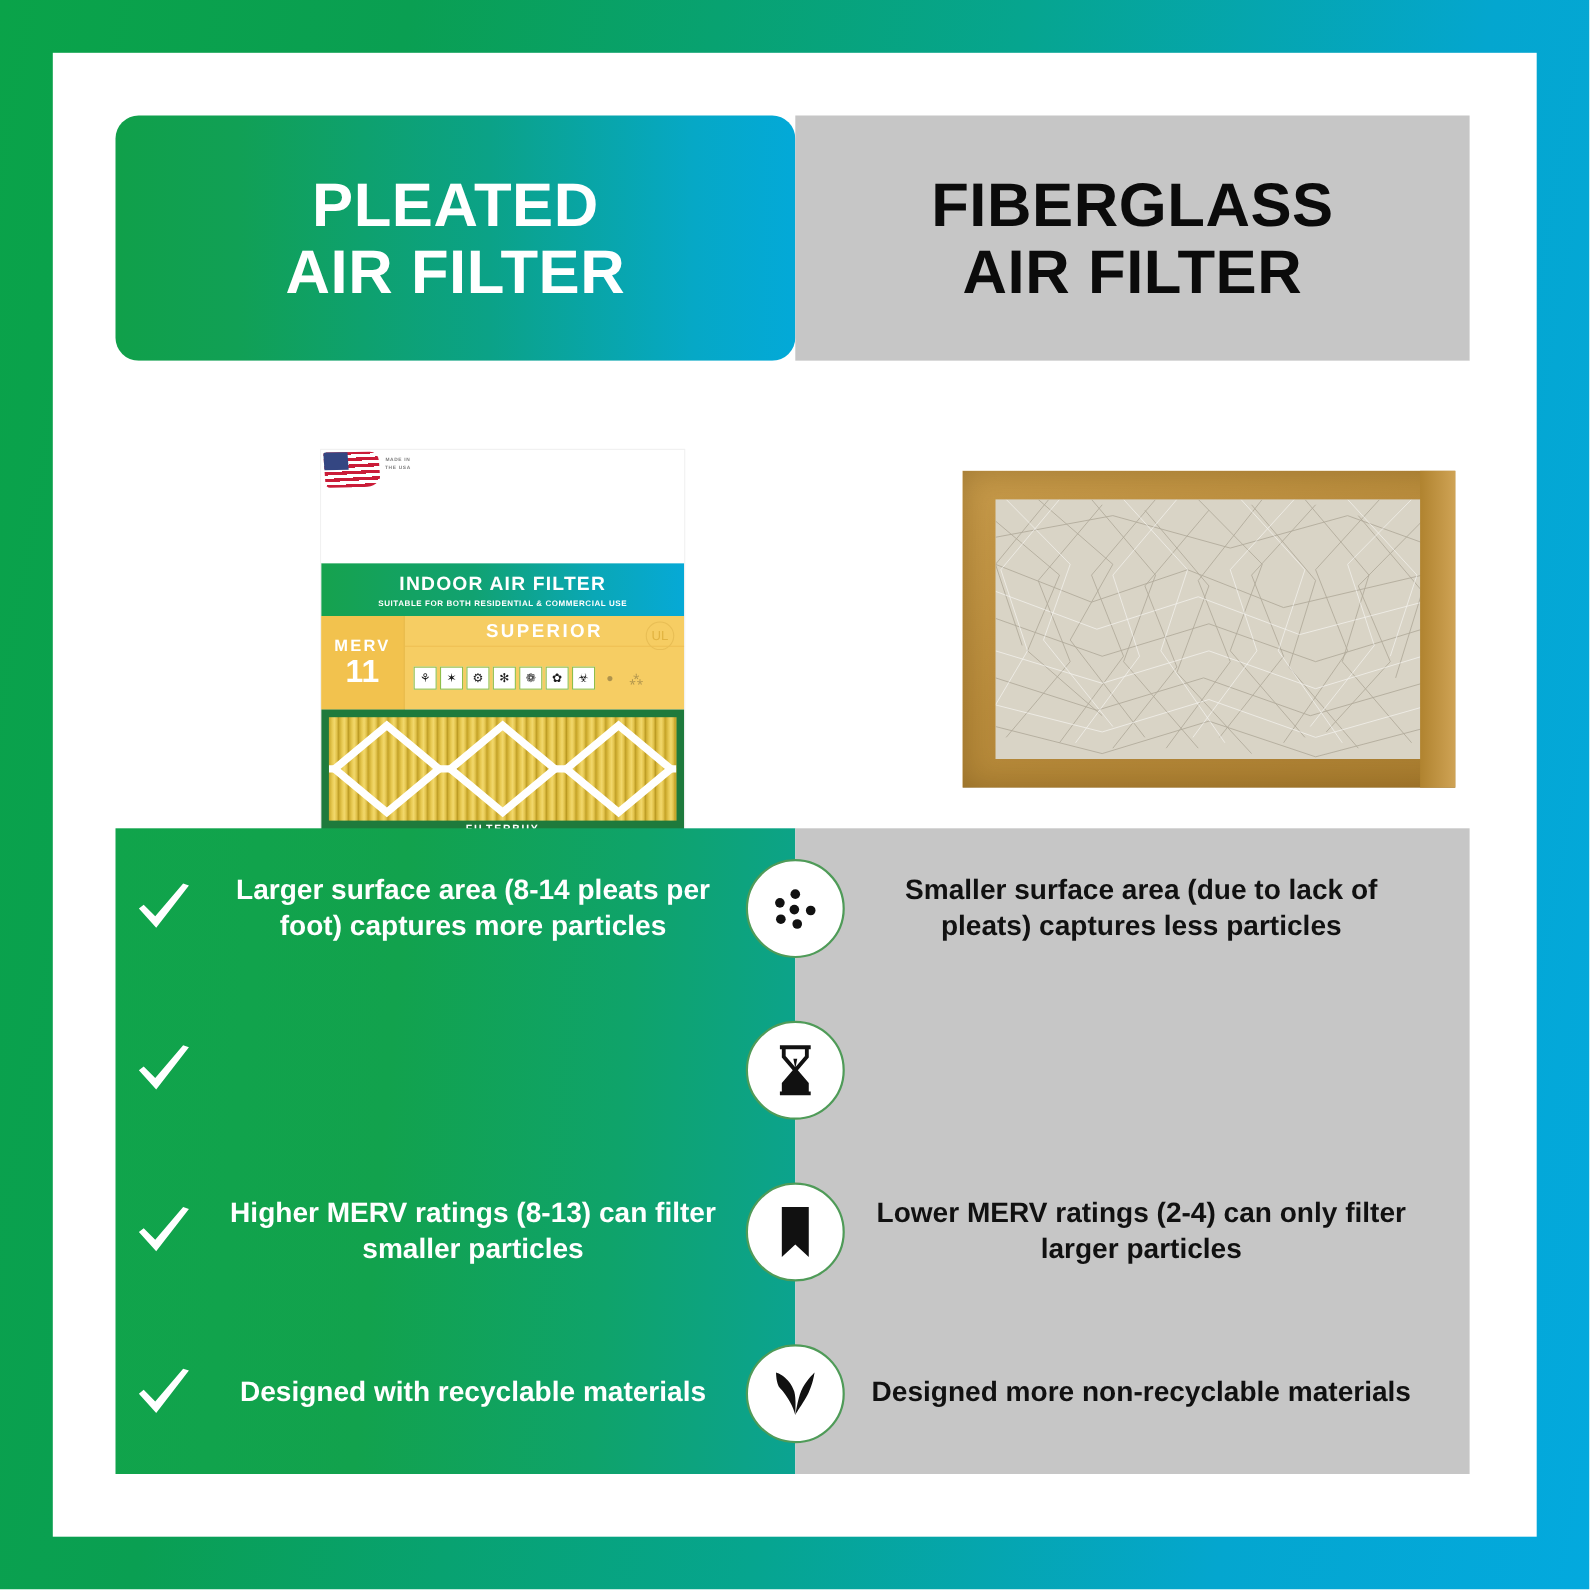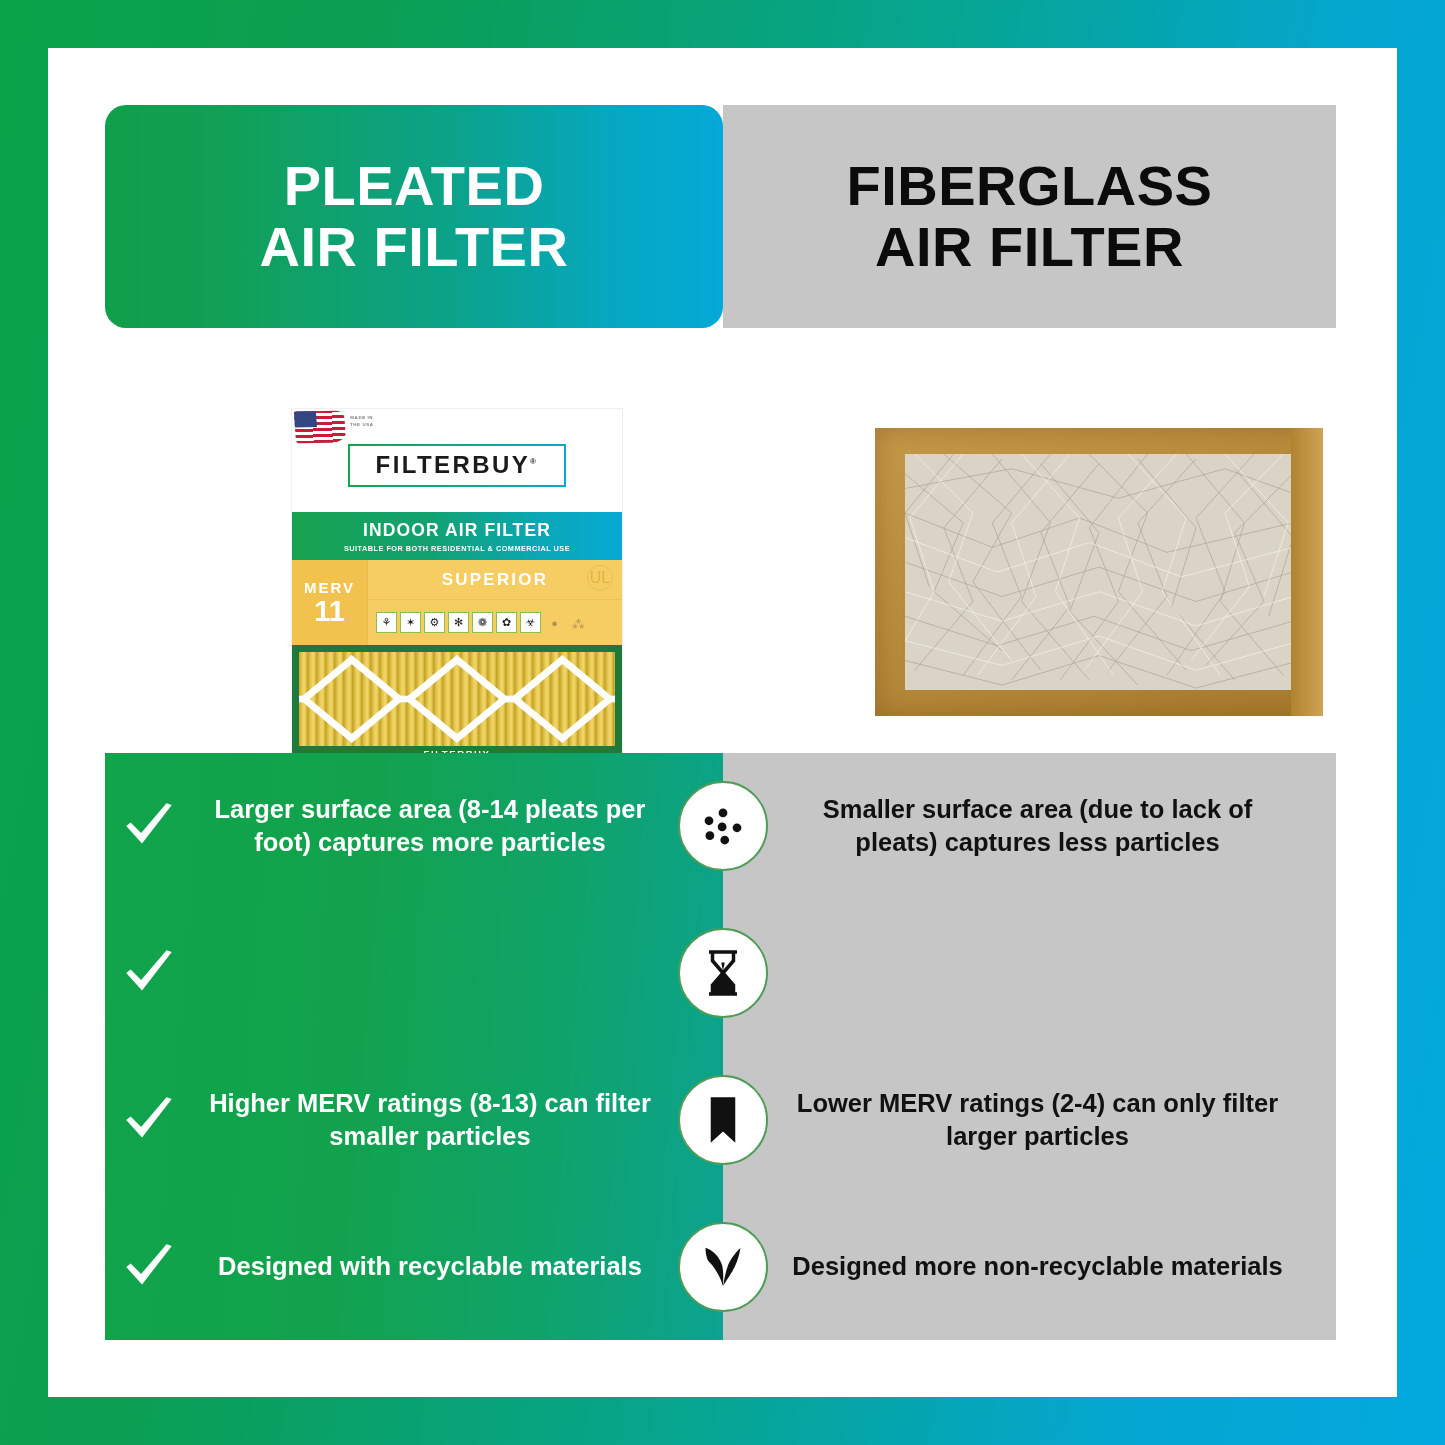--- a/index.html
+++ b/index.html
@@ -130,30 +130,30 @@
     width: 76px;
     background: #f2c24e;
     color: #ffffff;
     display: flex; flex-direction: column; align-items: center; justify-content: center;
     border-right: 1px solid #e8bb4d;
   }
   .merv-word { font-size: 15px; font-weight: 900; letter-spacing: 2px; }
   .merv-num { font-size: 29px; font-weight: 900; line-height: .95; margin-top: 2px; }
   .merv-right { flex: 1; display: flex; flex-direction: column; }
   .sup-row {
-    height: 40px; position: relative;
+    height: 28px; position: relative;
     display: flex; align-items: center; justify-content: center;
     border-bottom: 1px solid #eec054;
   }
   .sup-txt { color: #ffffff; font-size: 17px; font-weight: 900; letter-spacing: 2.2px; }
   .ul-seal {
     position: absolute; right: 9px; top: 5px;
     width: 26px; height: 26px; border-radius: 50%;
     border: 1.6px solid #e8be55; color: #e2b341;
-    font-size: 16px; font-weight: 400;
+    font-size: 12px; font-weight: 400;
     display: flex; align-items: center; justify-content: center;
   }
   .icon-row { flex: 1; display: flex; align-items: center; gap: 3px; padding: 0 8px; }
   .tile {
     width: 21px; height: 21px; background: #ffffff;
     border: 1px solid #8fbe4a;
     display: flex; align-items: center; justify-content: center;
     font-size: 11px; color: #1d1d1d;
   }
   .tile.faded { border-color: transparent; background: transparent; opacity: .32; }
@@ -282,23 +282,20 @@
       </div>
     </div>
 
     <div class="products">
 
       <div class="box">
         <div class="box-top">
           <div class="flag"></div>
           <div class="made-in">MADE IN
 THE USA</div>
-          <div class="logo-plate">
-            <div class="logo-txt">FILTERBUY<sup>®</sup></div>
-          </div>
         </div>
 
         <div class="box-band">
           <div class="band-1">INDOOR AIR FILTER</div>
           <div class="band-2">SUITABLE FOR BOTH RESIDENTIAL &amp; COMMERCIAL USE</div>
         </div>
 
         <div class="box-merv">
           <div class="merv-left">
             <div class="merv-word">MERV</div>

